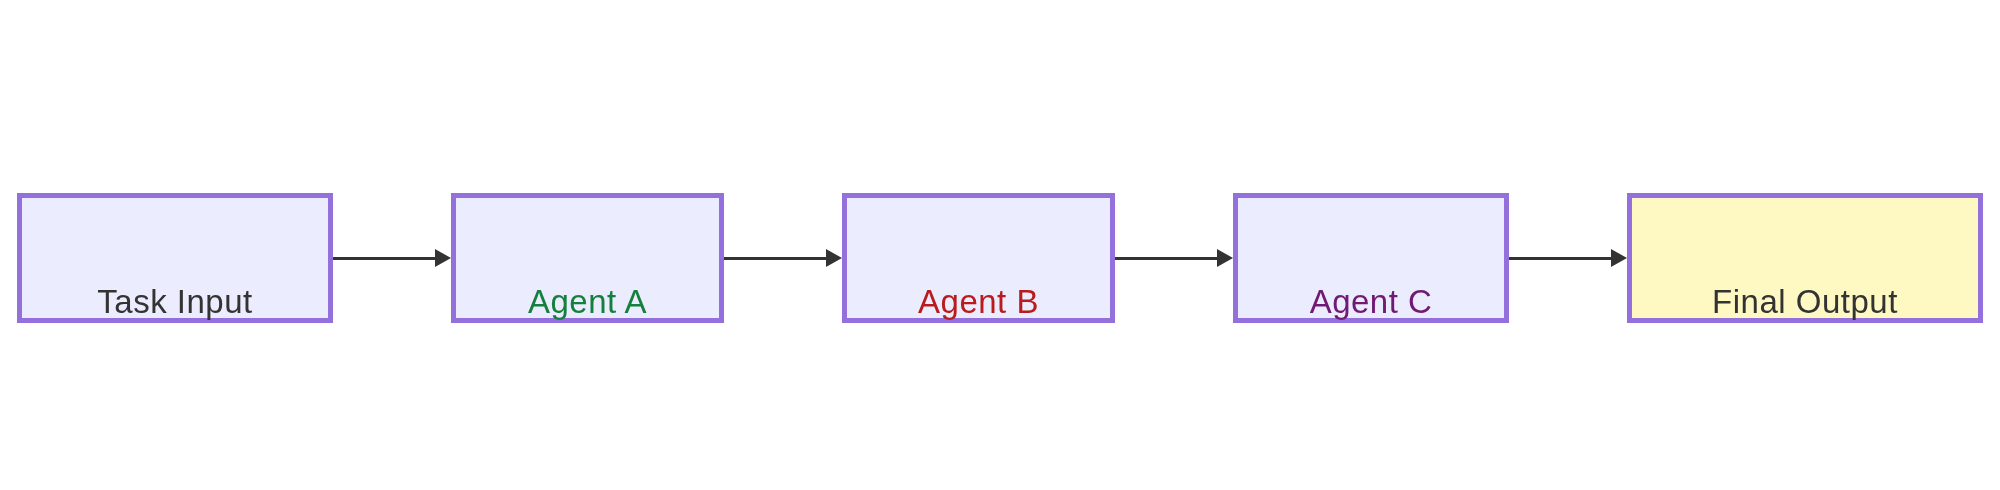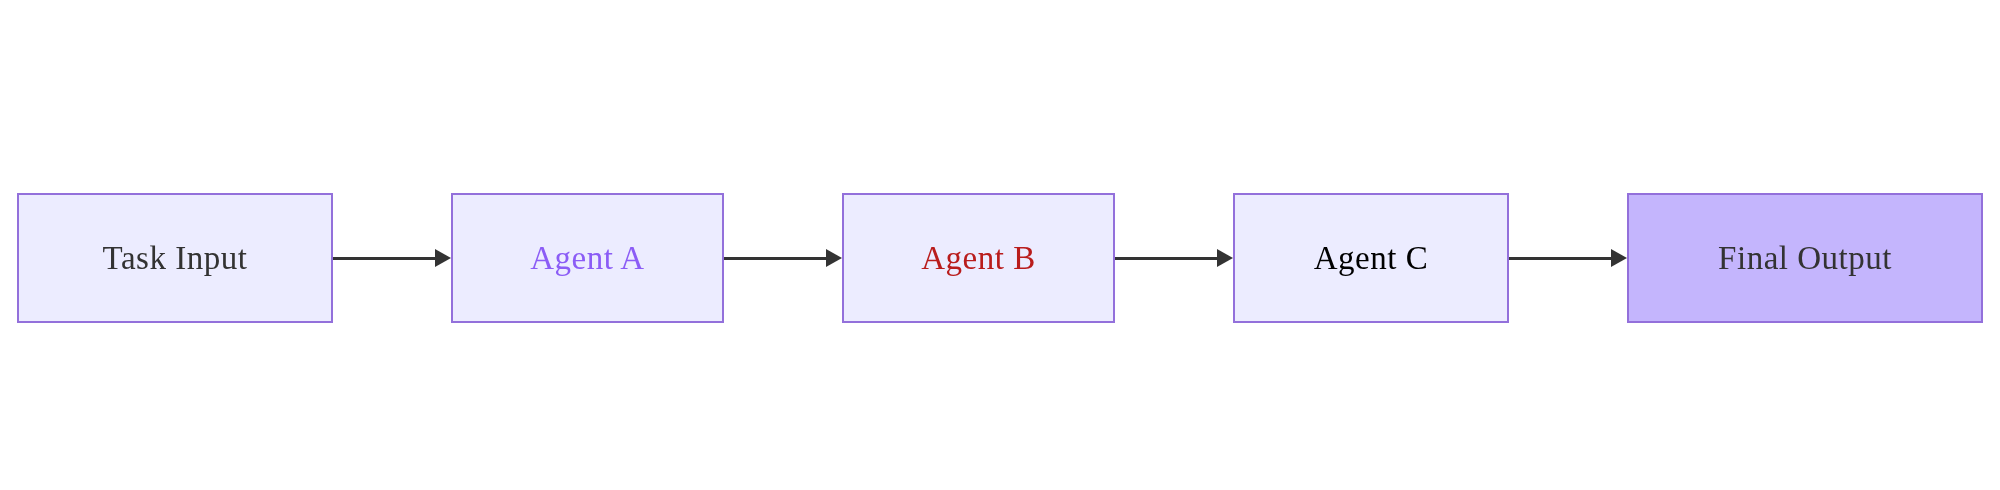--- a/index.html
+++ b/index.html
@@ -18,27 +18,26 @@
   .flow-row {
     position: absolute;
     left: 17px;
     top: 193px;
     height: 130px;
     display: flex;
     align-items: stretch;
   }
   .node {
     box-sizing: border-box;
-    border: 2px solid #14b8a6;
+    border: 5px solid #14b8a6;
     background: #ECECFF;
     display: flex;
-    align-items: center;
+    align-items: flex-end;
     justify-content: center;
     flex: none;
-    font-family: Liberation Serif, serif;
   }
   .node-label {
     font-size: 33px;
     line-height: 1;
     color: #333333;
     white-space: nowrap;
     letter-spacing: 0.5px;
   }
   .connector {
     width: 118px;
@@ -67,37 +66,37 @@
 <div class="canvas">
   <div class="flow-row">
       <div class="node" style="min-width: 316px; background: rgb(236, 236, 255); border-color: rgb(147, 112, 219);">
         <span class="node-label" style="color: rgb(51, 51, 51);">Task Input</span>
       </div>
       <div class="connector">
         <div class="connector-line" style="background: rgb(51, 51, 51);"></div>
         <div class="connector-arrowhead" style="border-left-color: rgb(51, 51, 51);"></div>
       </div>
       <div class="node" style="min-width: 273px; background: rgb(236, 236, 255); border-color: rgb(147, 112, 219);">
-        <span class="node-label" style="color: #8b5cf6;">Agent A</span>
+        <span class="node-label" style="color: #15803d;">Agent A</span>
       </div>
       <div class="connector">
         <div class="connector-line" style="background: rgb(51, 51, 51);"></div>
         <div class="connector-arrowhead" style="border-left-color: rgb(51, 51, 51);"></div>
       </div>
       <div class="node" style="min-width: 273px; background: rgb(236, 236, 255); border-color: rgb(147, 112, 219);">
         <span class="node-label" style="color: #b91c1c;">Agent B</span>
       </div>
       <div class="connector">
         <div class="connector-line" style="background: rgb(51, 51, 51);"></div>
         <div class="connector-arrowhead" style="border-left-color: rgb(51, 51, 51);"></div>
       </div>
       <div class="node" style="min-width: 276px; background: rgb(236, 236, 255); border-color: rgb(147, 112, 219);">
-        <span class="node-label" style="color: #000000;">Agent C</span>
+        <span class="node-label" style="color: #701a75;">Agent C</span>
       </div>
       <div class="connector">
         <div class="connector-line" style="background: rgb(51, 51, 51);"></div>
         <div class="connector-arrowhead" style="border-left-color: rgb(51, 51, 51);"></div>
       </div>
-      <div class="node" style="min-width: 356px; background: #c4b5fd; border-color: rgb(147, 112, 219);">
+      <div class="node" style="min-width: 356px; background: #fef9c3; border-color: rgb(147, 112, 219);">
         <span class="node-label" style="color: rgb(51, 51, 51);">Final Output</span>
       </div>
     </div>
 </div>
 
 </body></html>

